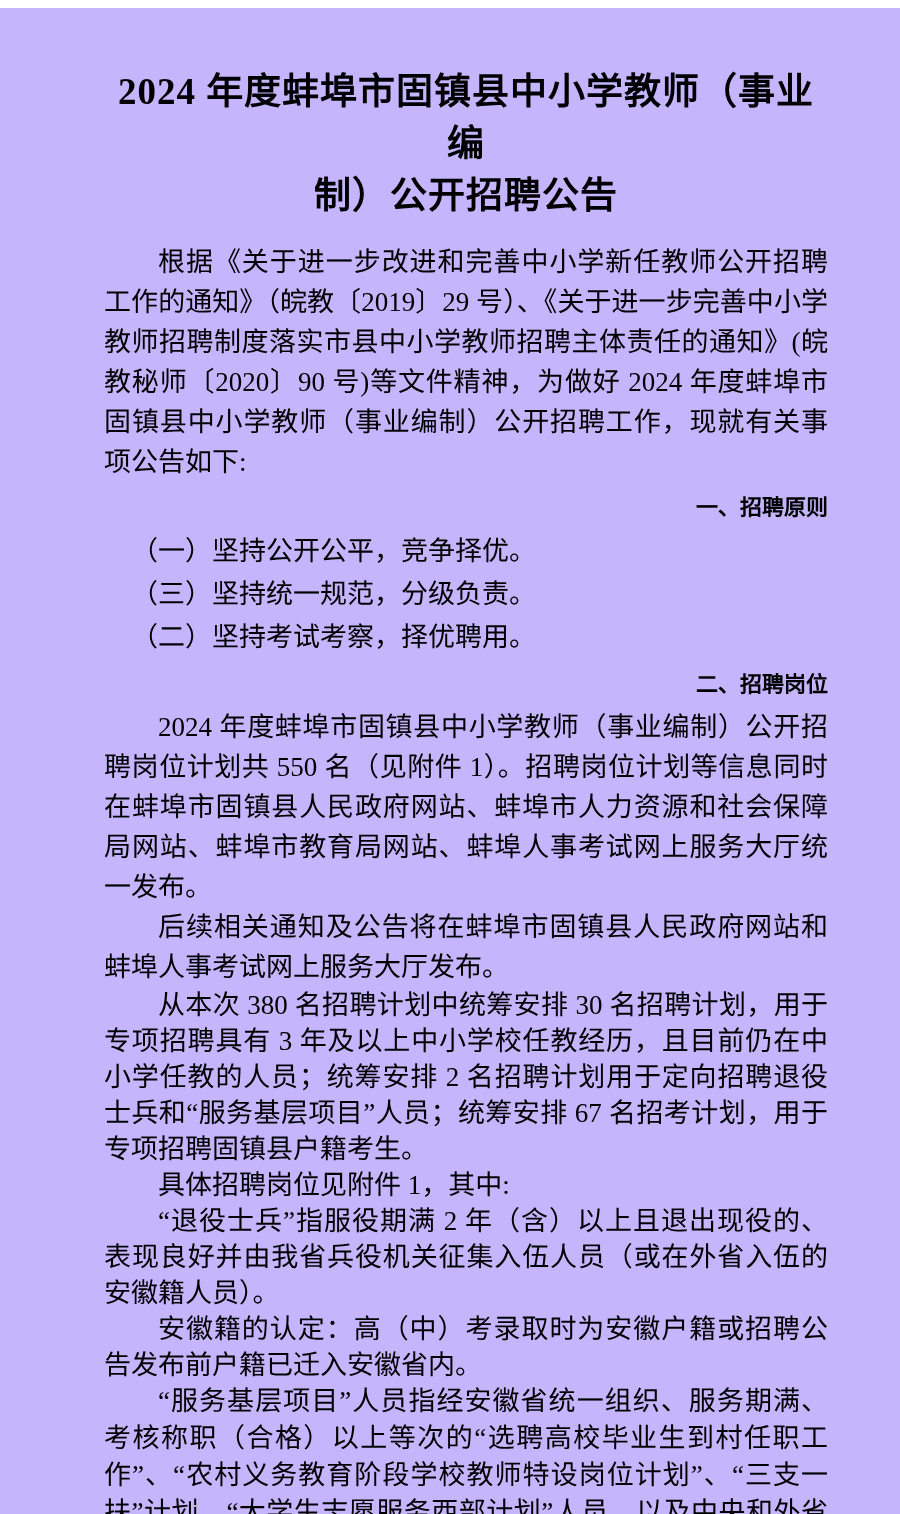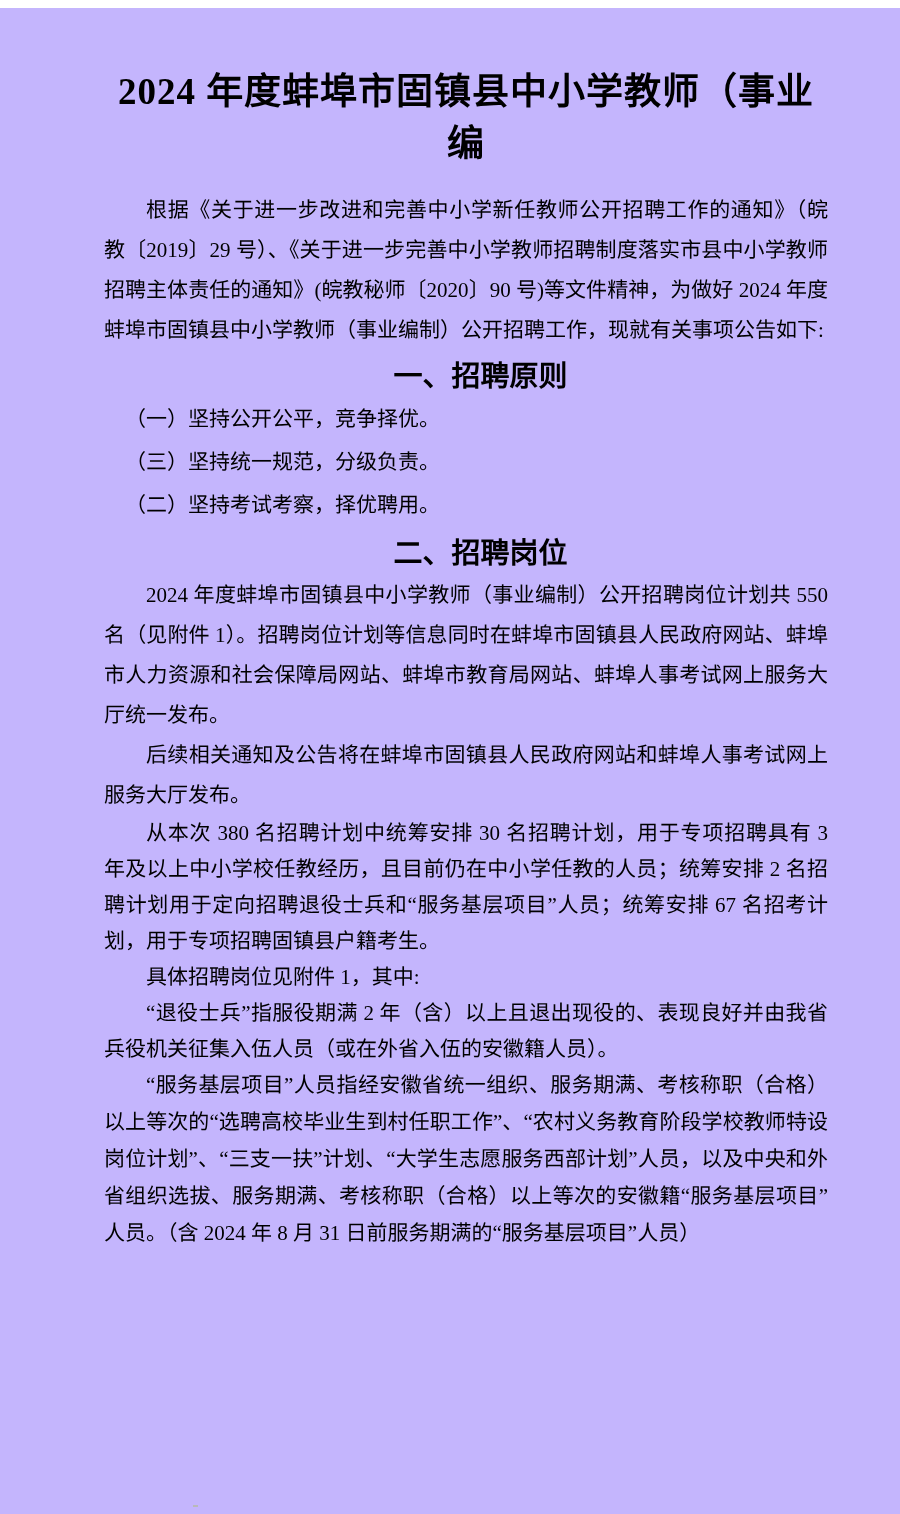--- a/index.html
+++ b/index.html
@@ -26,77 +26,79 @@
     line-height: 52px;
     text-align: center;
     margin: 0 0 20px 0;
     letter-spacing: 1px;
   }
   p {
     margin: 0;
   }
   .para {
     font-family: "Liberation Serif", "DejaVu Serif", serif;
-    font-size: 21px;
+    font-size: 27px;
     line-height: 40px;
     text-align: justify;
     text-justify: inter-ideograph;
     text-align-last: left;
     text-indent: 2em;
   }
   .para.tight {
     line-height: 36px;
   }
   .para.last {
     line-height: 37px;
   }
   .principle {
     line-height: 43px;
     text-indent: 1em;
   }
   .heading {
     font-family: "Liberation Sans", "DejaVu Sans", sans-serif;
     font-weight: 700;
-    font-size: 29px;
+    font-size: 22px;
     line-height: 44px;
     text-indent: 1em;
     margin-top: 4px;
-    text-align: center;
+    text-align: right;
   }
   
   .cutoff-mark {
     position: absolute;
     background: #b9b9b9;
   }
 </style>
 </head>
 <body>
 
 <div class="page">
   <div class="content">
 
     <h1 class="doc-title">
       <span>2024 年度蚌埠市固镇县中小学教师（事业编</span><br>
+      <span>制）公开招聘公告</span>
     </h1>
 
     <p class="para">根据《关于进一步改进和完善中小学新任教师公开招聘工作的通知》（皖教〔2019〕29 号）、《关于进一步完善中小学教师招聘制度落实市县中小学教师招聘主体责任的通知》(皖教秘师〔2020〕90 号)等文件精神，为做好 2024 年度蚌埠市固镇县中小学教师（事业编制）公开招聘工作，现就有关事项公告如下:</p>
 
     <p class="heading">一、招聘原则</p>
 
     <p class="para principle">（一）坚持公开公平，竞争择优。</p>
     <p class="para principle">（三）坚持统一规范，分级负责。</p>
     <p class="para principle">（二）坚持考试考察，择优聘用。</p>
 
     <p class="heading">二、招聘岗位</p>
 
     <p class="para">2024 年度蚌埠市固镇县中小学教师（事业编制）公开招聘岗位计划共 550 名（见附件 1）。招聘岗位计划等信息同时在蚌埠市固镇县人民政府网站、蚌埠市人力资源和社会保障局网站、蚌埠市教育局网站、蚌埠人事考试网上服务大厅统一发布。</p>
     <p class="para">后续相关通知及公告将在蚌埠市固镇县人民政府网站和蚌埠人事考试网上服务大厅发布。</p>
     <p class="para tight">从本次 380 名招聘计划中统筹安排 30 名招聘计划，用于专项招聘具有 3 年及以上中小学校任教经历，且目前仍在中小学任教的人员；统筹安排 2 名招聘计划用于定向招聘退役士兵和“服务基层项目”人员；统筹安排 67 名招考计划，用于专项招聘固镇县户籍考生。</p>
     <p class="para tight">具体招聘岗位见附件 1，其中:</p>
     <p class="para tight">“退役士兵”指服役期满 2 年（含）以上且退出现役的、表现良好并由我省兵役机关征集入伍人员（或在外省入伍的安徽籍人员）。</p>
+    <p class="para tight">安徽籍的认定：高（中）考录取时为安徽户籍或招聘公告发布前户籍已迁入安徽省内。</p>
     <p class="para last">“服务基层项目”人员指经安徽省统一组织、服务期满、考核称职（合格）以上等次的“选聘高校毕业生到村任职工作”、“农村义务教育阶段学校教师特设岗位计划”、“三支一扶”计划、“大学生志愿服务西部计划”人员，以及中央和外省组织选拔、服务期满、考核称职（合格）以上等次的安徽籍“服务基层项目”人员。（含 2024 年 8 月 31 日前服务期满的“服务基层项目”人员）</p>
 
   </div>
 
   <div>
     <span class="cutoff-mark" style="left:193px; top:1497px; width:5px; height:2px;"></span>
     <span class="cutoff-mark" style="left:208px; top:1508px; width:6px; height:3px;"></span>
     <span class="cutoff-mark" style="left:244px; top:1508px; width:6px; height:3px;"></span>
     <span class="cutoff-mark" style="left:261px; top:1508px; width:6px; height:3px;"></span>
     <span class="cutoff-mark" style="left:283px; top:1509px; width:5px; height:3px; background:#cfcfcf;"></span>

